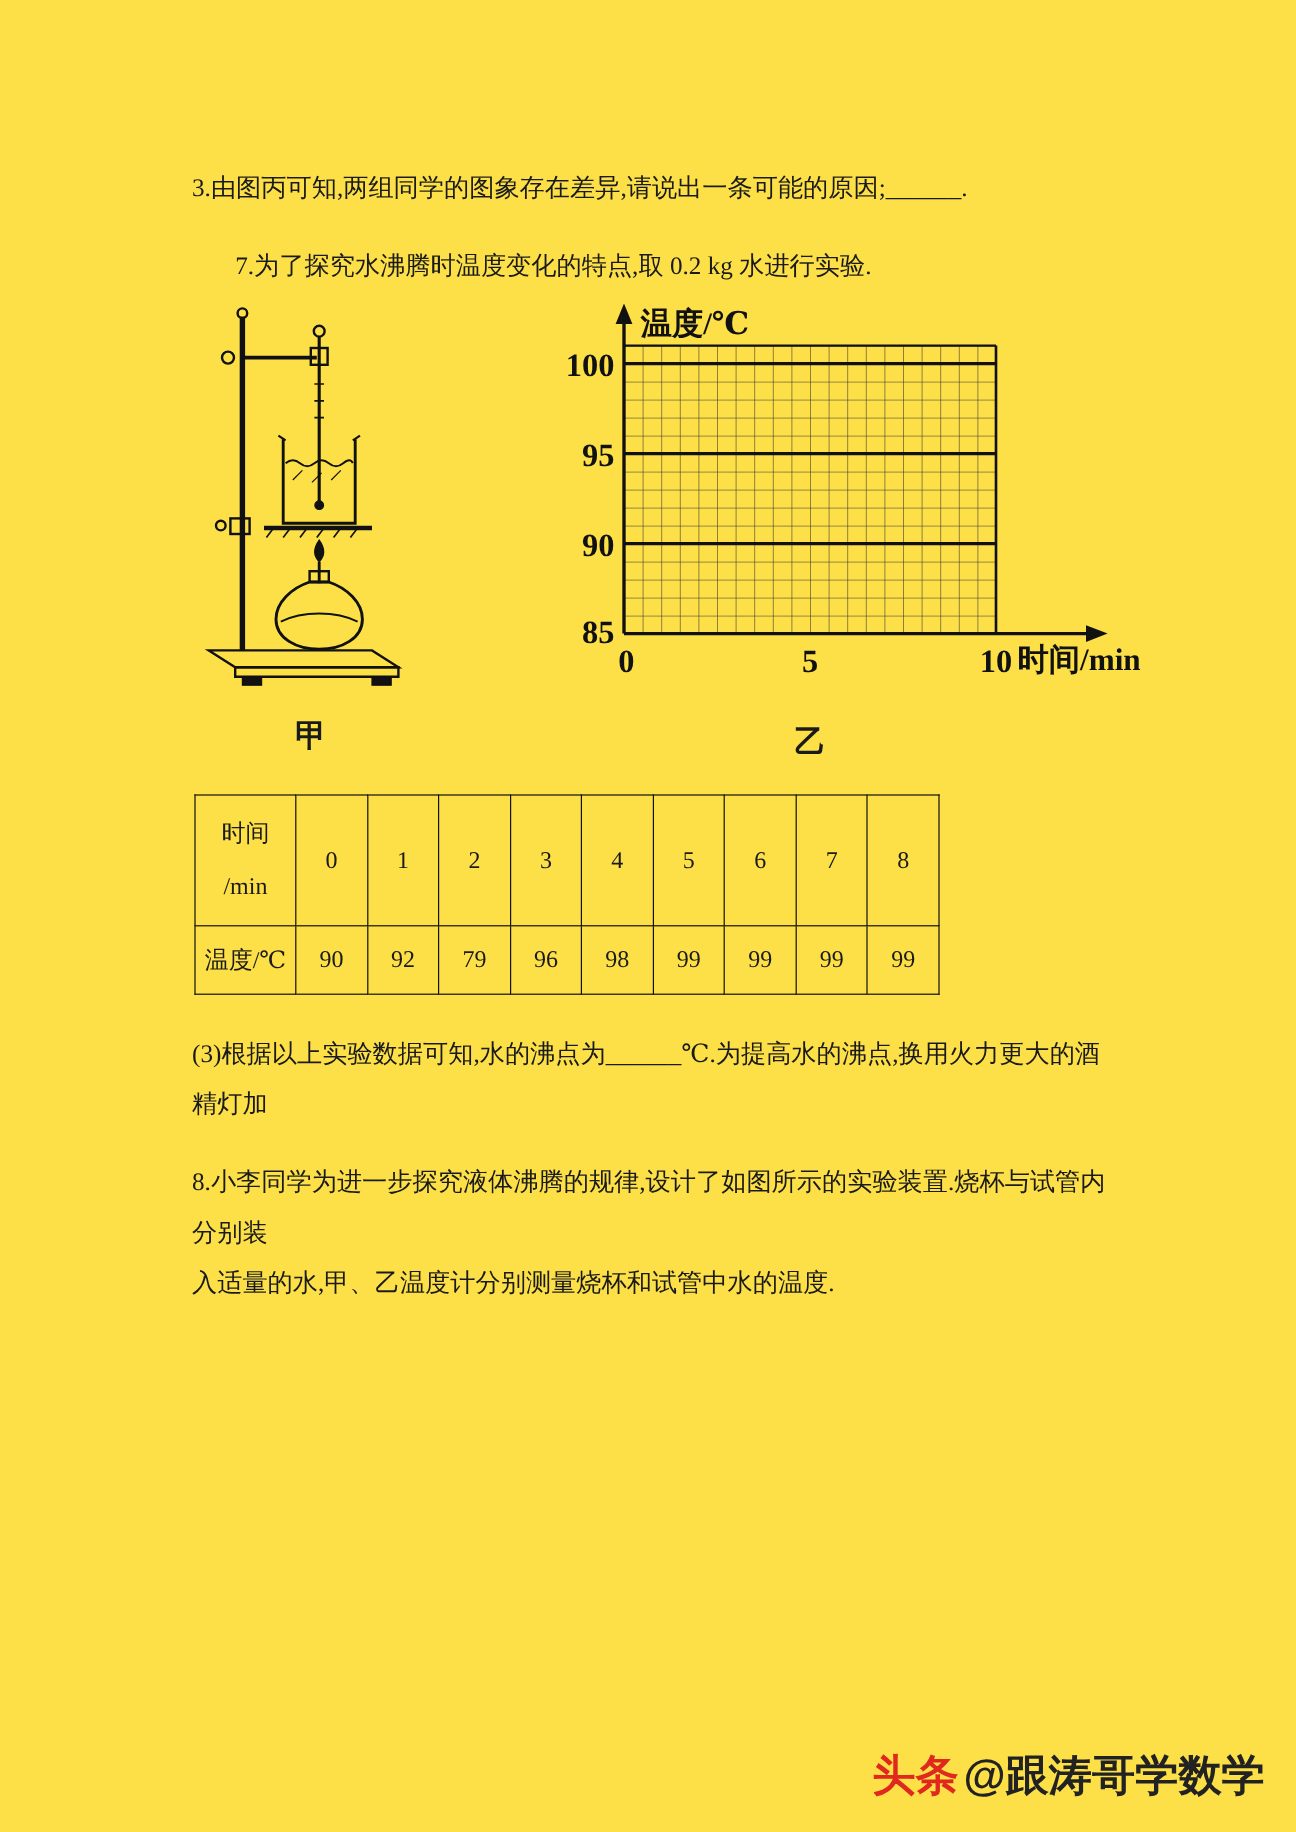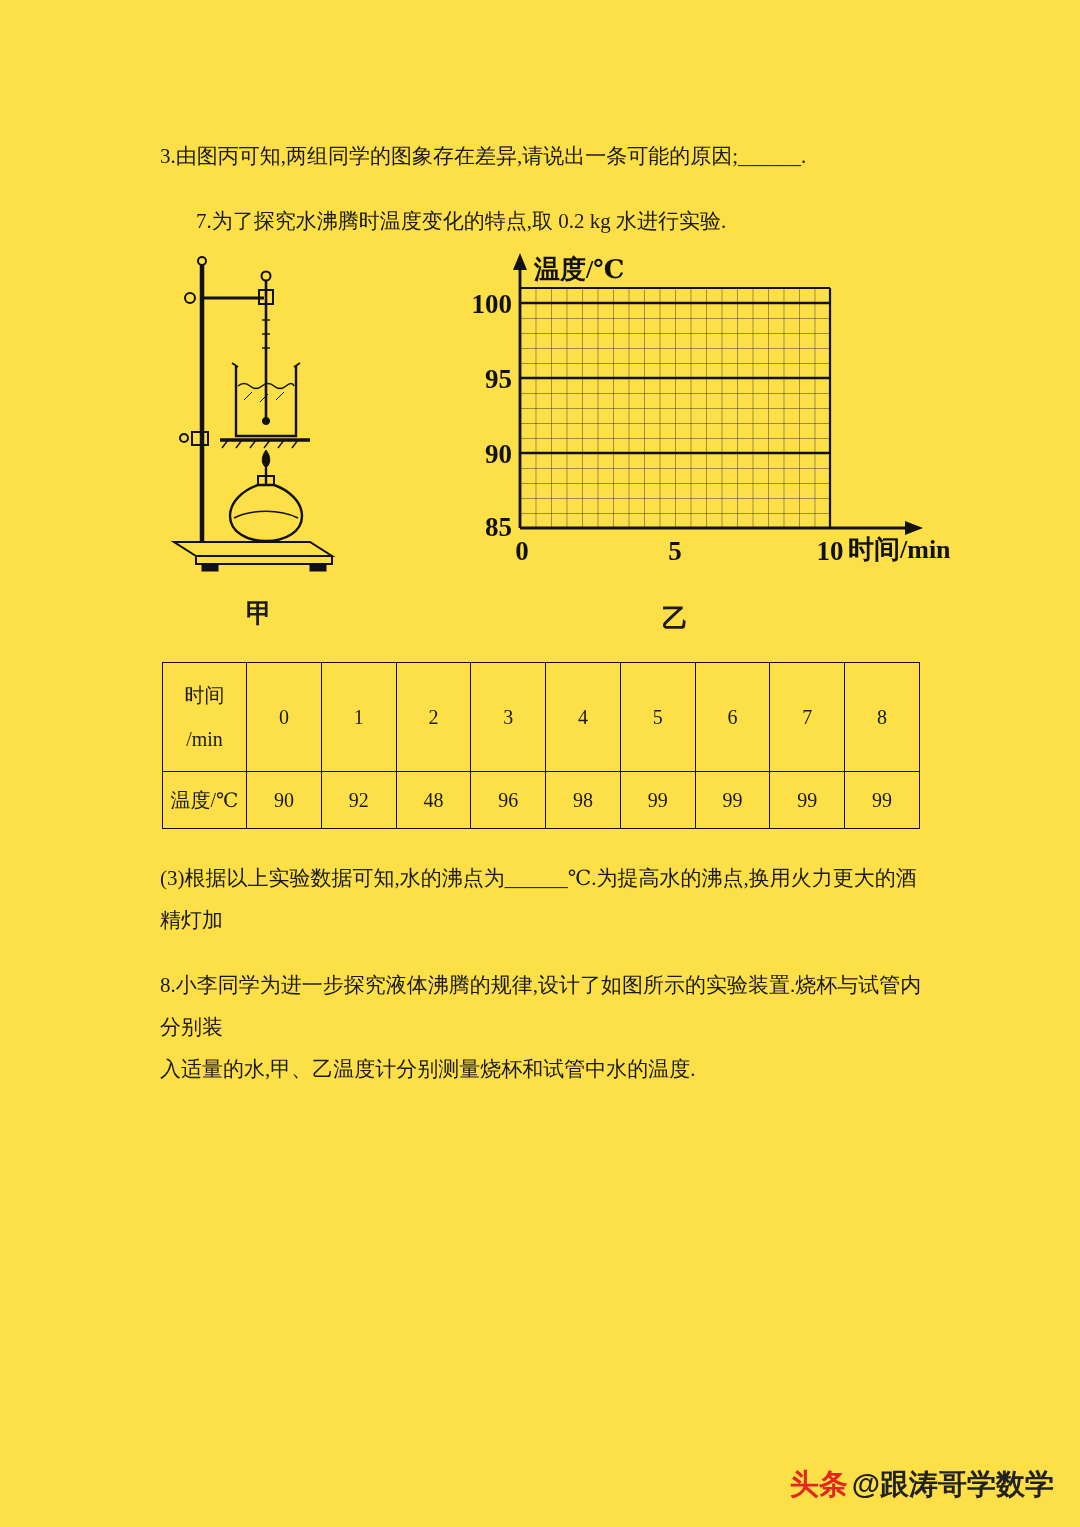--- a/index.html
+++ b/index.html
@@ -29,42 +29,42 @@
     font-size:26px;
     font-weight:bold;
     margin-top:10px;
   }
   .chart-block .fig-caption{width:450px;}
   svg text{font-family:"Liberation Serif","DejaVu Serif",serif;fill:#111;}
   svg .tick{font-size:27px;font-weight:600;}
   svg .axis-title{font-size:26px;font-weight:700;}
   table.data-table{
     border-collapse:collapse;
-    width:758px;
+    width:621px;
     margin:14px 0 28px 2px;
     table-layout:fixed;
   }
   table.data-table td{
     border:1px solid #111;
     text-align:center;
     vertical-align:middle;
     font-size:20px;
     padding:0;
   }
   table.data-table col.first{width:84px;}
   tr.r1 td{height:108px;}
   tr.r2 td{height:56px;}
   .hdr-line{line-height:30px;}
   .hdr-gap{height:14px;}
   .ital{font-style:italic;}
   sub,sup{font-size:13px;}
   .watermark{
     position:absolute;
     right:26px;bottom:22px;
-    font-size:29px;
+    font-size:36px;
     font-weight:bold;
     font-family:"Liberation Sans","DejaVu Sans",sans-serif;
     display:flex;align-items:center;gap:4px;
   }
   .wm-brand{color:#e0281e;}
   .wm-handle{color:#222;}
 </style>
 </head>
 <body>
 
@@ -195,21 +195,21 @@
       <td>4</td>
       <td>5</td>
       <td>6</td>
       <td>7</td>
       <td>8</td>
     </tr>
     <tr class="r2">
       <td>温度/℃</td>
       <td>90</td>
       <td>92</td>
-      <td>48</td>
+      <td>79</td>
       <td>96</td>
       <td>98</td>
       <td>99</td>
       <td>99</td>
       <td>99</td>
       <td>99</td>
     </tr>
   </tbody>
     </table>
 

